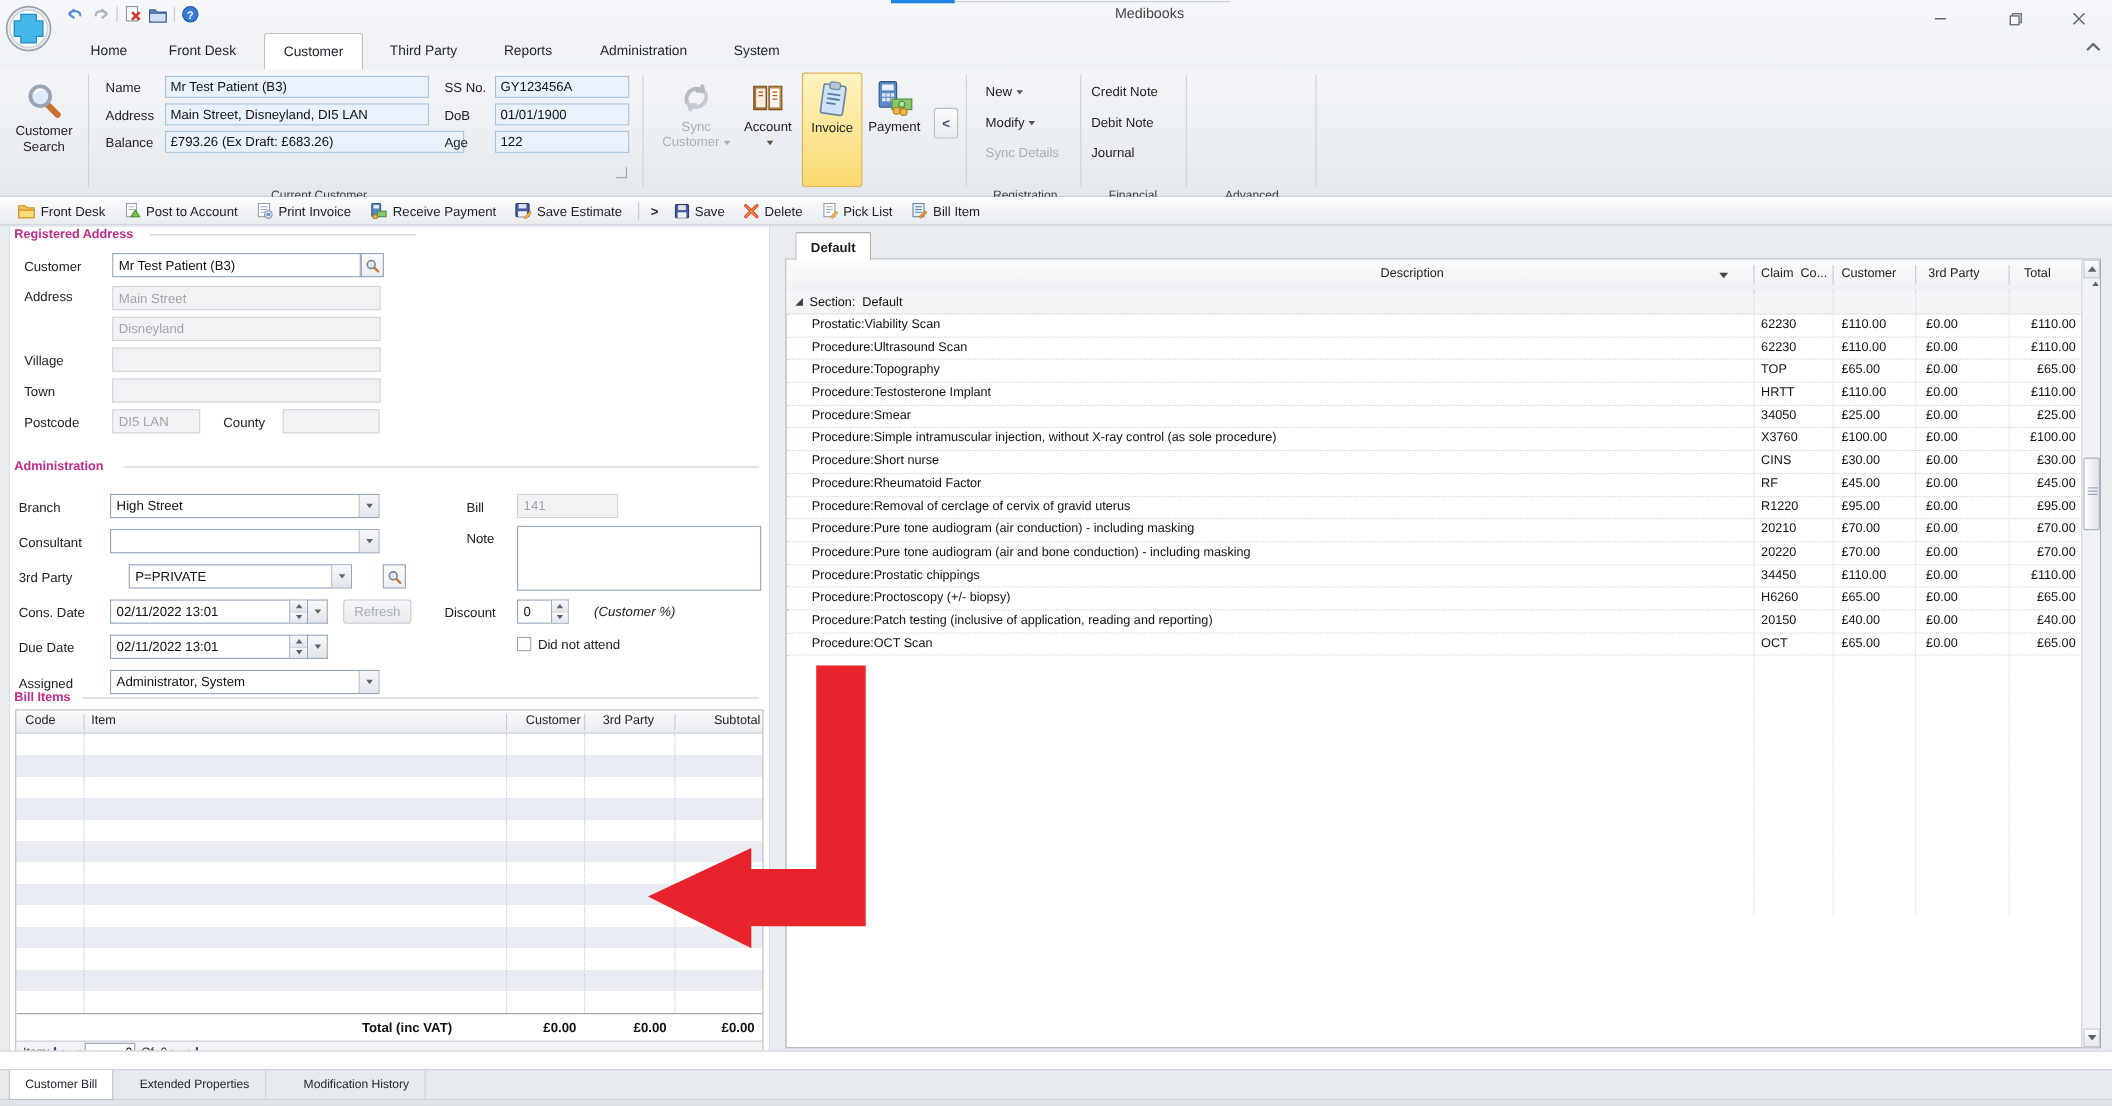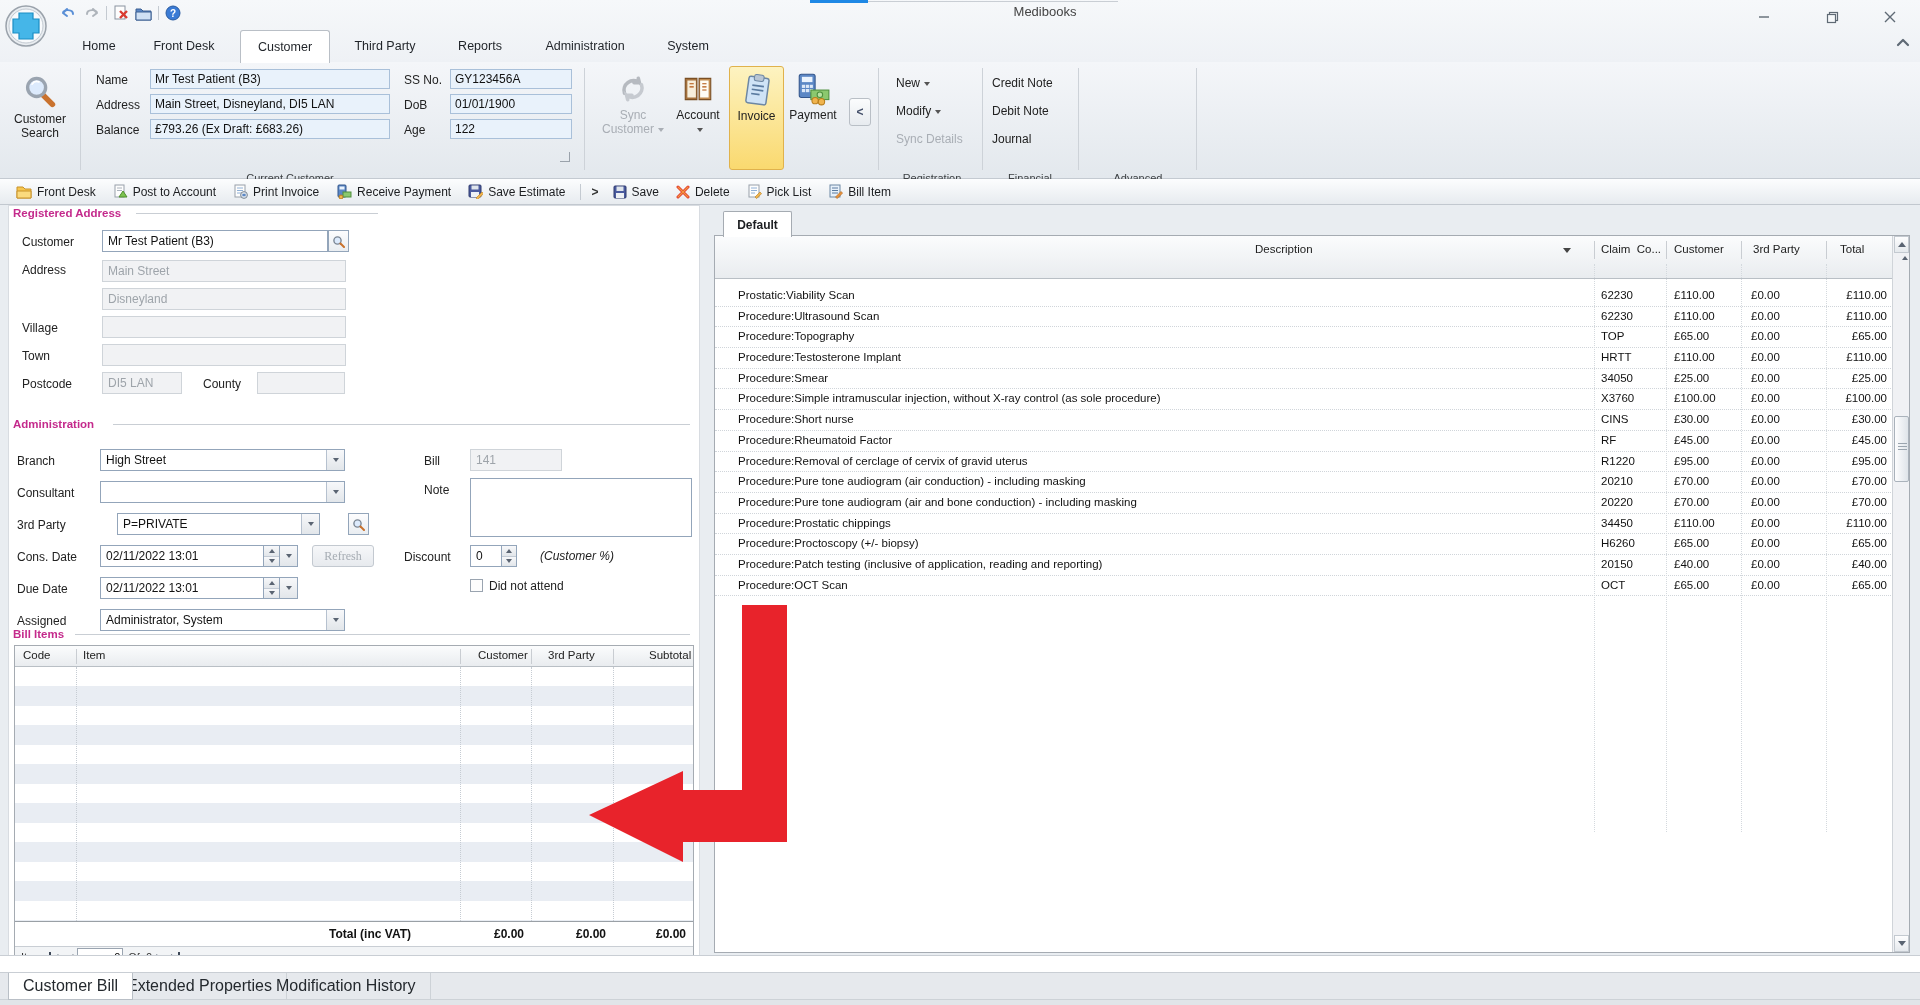--- a/index.html
+++ b/index.html
@@ -54,21 +54,21 @@
   .dd{width:17px;align-self:stretch;border-left:1px solid #b6c1cf;background:linear-gradient(#f7f8fa,#e2e6ea);display:flex;align-items:center;justify-content:center;}
   .dd::after{content:"";width:0;height:0;border-left:3.5px solid transparent;border-right:3.5px solid transparent;border-top:4px solid #5a6472;}
   .spin{position:absolute;width:16px;height:22px;box-sizing:border-box;border:1px solid #93a5ba;border-left:none;display:flex;flex-direction:column;}
   .spin div{flex:1;background:linear-gradient(#f7f8fa,#e2e6ea);display:flex;align-items:center;justify-content:center;}
   .spin div:first-child{border-bottom:1px solid #c3cbd5;}
   .up::after{content:"";width:0;height:0;border-left:3px solid transparent;border-right:3px solid transparent;border-bottom:4px solid #5a6472;}
   .dn::after{content:"";width:0;height:0;border-left:3px solid transparent;border-right:3px solid transparent;border-top:4px solid #5a6472;}
   .ddbtn{position:absolute;width:18px;height:22px;box-sizing:border-box;border:1px solid #93a5ba;border-left:none;background:linear-gradient(#f7f8fa,#e2e6ea);display:flex;align-items:center;justify-content:center;}
   .ddbtn::after{content:"";width:0;height:0;border-left:3.5px solid transparent;border-right:3.5px solid transparent;border-top:4px solid #5a6472;}
   .magbtn{position:absolute;width:21px;height:22px;box-sizing:border-box;border:1px solid #93a5ba;background:linear-gradient(#fdfdfe,#e9edf1);display:flex;align-items:center;justify-content:center;}
-  .btn-dis{position:absolute;height:22px;box-sizing:border-box;border:1px solid #c3c9d0;border-radius:3px;background:linear-gradient(#f6f7f9,#e7eaee);color:#a6acb3;font-size:12px;display:flex;align-items:center;justify-content:center;font-family:Liberation Serif, serif;}
+  .btn-dis{position:absolute;height:22px;box-sizing:border-box;border:1px solid #c3c9d0;border-radius:3px;background:linear-gradient(#f6f7f9,#e7eaee);color:#a6acb3;font-size:12px;display:flex;align-items:center;justify-content:center;}
   .cbox{position:absolute;width:13px;height:13px;box-sizing:border-box;border:1px solid #9aa4b0;background:#fdfdfd;}
   .italic-note{position:absolute;font-size:12px;font-style:italic;color:#222;}
   textarea.note{position:absolute;box-sizing:border-box;border:1px solid #93a5ba;resize:none;font-family:"Liberation Sans",sans-serif;font-size:12px;background:#fff;}
 
   
   .lgrid{position:absolute;left:14px;top:645px;width:680px;height:322px;box-sizing:border-box;border:1px solid #a5abb2;background:#fff;}
   .lg-hdr{position:absolute;left:0;top:0;width:100%;height:21px;background:linear-gradient(#fbfcfd,#e9ecef);border-bottom:1px solid #b9bfc5;box-sizing:border-box;}
   .lg-hdr span{position:absolute;top:3px;font-size:11.5px;color:#222;}
   .lg-hsep{position:absolute;top:3px;width:1px;height:15px;background:#c9cdd2;}
   .lg-body{position:absolute;left:0;top:21px;width:100%;height:254px;background:repeating-linear-gradient(180deg,#ffffff 0px,#ffffff 19.5px,#e9edf3 19.5px,#e9edf3 39px);}
@@ -99,21 +99,21 @@
   .rc4{left:1092px;width:80px;text-align:right;}
   
   .vsb{position:absolute;right:0;top:0;width:17px;height:716px;background:#f0f1f4;border-left:1px solid #d0d4d9;box-sizing:border-box;}
   .vsb .arr{position:absolute;left:1px;width:15px;height:17px;background:linear-gradient(#fdfdfe,#e5e9ed);border:1px solid #c3c9d0;box-sizing:border-box;display:flex;align-items:center;justify-content:center;}
   .vsb .thumb{position:absolute;left:1px;top:180px;width:15px;height:66px;background:linear-gradient(90deg,#fdfdfe,#dfe4e9);border:1px solid #aab2bb;border-radius:2px;box-sizing:border-box;}
   .grip{position:absolute;left:3px;top:29px;width:9px;height:1px;background:#9aa4ae;box-shadow:0 3px 0 #9aa4ae,0 -3px 0 #9aa4ae;}
 
   
   .white-band{position:absolute;left:0;top:955px;width:1920px;height:17px;background:#fff;border-top:1px solid #c9ced4;}
   .btabs{position:absolute;left:0;top:972px;width:1920px;height:27px;background:#e6e9ed;border-top:1px solid #c9ced4;}
-  .btab{position:absolute;top:0px;height:26px;display:flex;align-items:center;justify-content:center;font-size:16px;color:#24292e;border-right:1px solid #cdd2d7;padding:0 14px;}
+  .btab{position:absolute;top:0px;height:26px;display:flex;align-items:center;justify-content:center;font-size:11px;color:#24292e;border-right:1px solid #cdd2d7;padding:0 14px;}
   .btab.active{background:#fff;border:1px solid #b9bfc6;border-top:none;top:0;z-index:2;font-weight:normal;}
   .statusbar{position:absolute;left:0;top:999px;width:1920px;height:6px;background:#e1e5e9;border-top:1px solid #cdd2d7;}
 
   .arrow-overlay{position:absolute;left:0;top:0;width:1920px;height:1005px;pointer-events:none;z-index:50;}
 </style>
 </head>
 <body>
 
 <div id="app">
 
@@ -207,21 +207,21 @@
       </svg>
       <div class="lbl"><span>Customer</span><br><span>Search</span></div>
     </div>
     <div class="gsep" style="left:80px"></div>
 
     <span class="rfield-label" style="left:96px;top:11px">Name</span>
     <div class="rfield" style="left:150px;top:7px;width:240px">Mr Test Patient (B3)</div>
     <span class="rfield-label" style="left:96px;top:36px">Address</span>
     <div class="rfield" style="left:150px;top:32px;width:240px">Main Street, Disneyland, DI5 LAN</div>
     <span class="rfield-label" style="left:96px;top:61px">Balance</span>
-    <div class="rfield" style="left:150px;top:57px;width:240px">£793.26 (Ex Draft: £683.26)</div>
+    <div class="rfield" style="left:150px;top:57px;width:272px">£793.26 (Ex Draft: £683.26)</div>
 
     <span class="rfield-label" style="left:404px;top:11px">SS No.</span>
     <div class="rfield" style="left:450px;top:7px;width:122px">GY123456A</div>
     <span class="rfield-label" style="left:404px;top:36px">DoB</span>
     <div class="rfield" style="left:450px;top:32px;width:122px">01/01/1900</div>
     <span class="rfield-label" style="left:404px;top:61px">Age</span>
     <div class="rfield" style="left:450px;top:57px;width:122px">122</div>
 
     <div class="glabel" style="left:150px;width:280px">Current Customer</div>
     <div class="dlauncher"></div>
@@ -510,20 +510,24 @@
       <div class="rt-filter"></div>
       <span style="left:886px">Claim  Co...</span>
       <span style="left:959px">Customer</span>
       <span style="left:1038px">3rd Party</span>
       <span style="left:1125px">Total</span>
       <div class="rt-hvline" style="left:879px"></div>
         <div class="rt-hvline" style="left:951px"></div>
         <div class="rt-hvline" style="left:1026px"></div>
         <div class="rt-hvline" style="left:1111px"></div>
     </div>
+    <div class="rt-section">
+      <div class="tri-exp"></div>
+      <span style="white-space:pre">Section:  Default</span>
+    </div>
     <div class="rt-rows">
 
         <div class="rt-row">
           <span class="rd">Prostatic:Viability Scan</span>
           <span class="rc1">62230</span>
           <span class="rc2">£110.00</span>
           <span class="rc3">£0.00</span>
           <span class="rc4">£110.00</span>
         </div>
 

